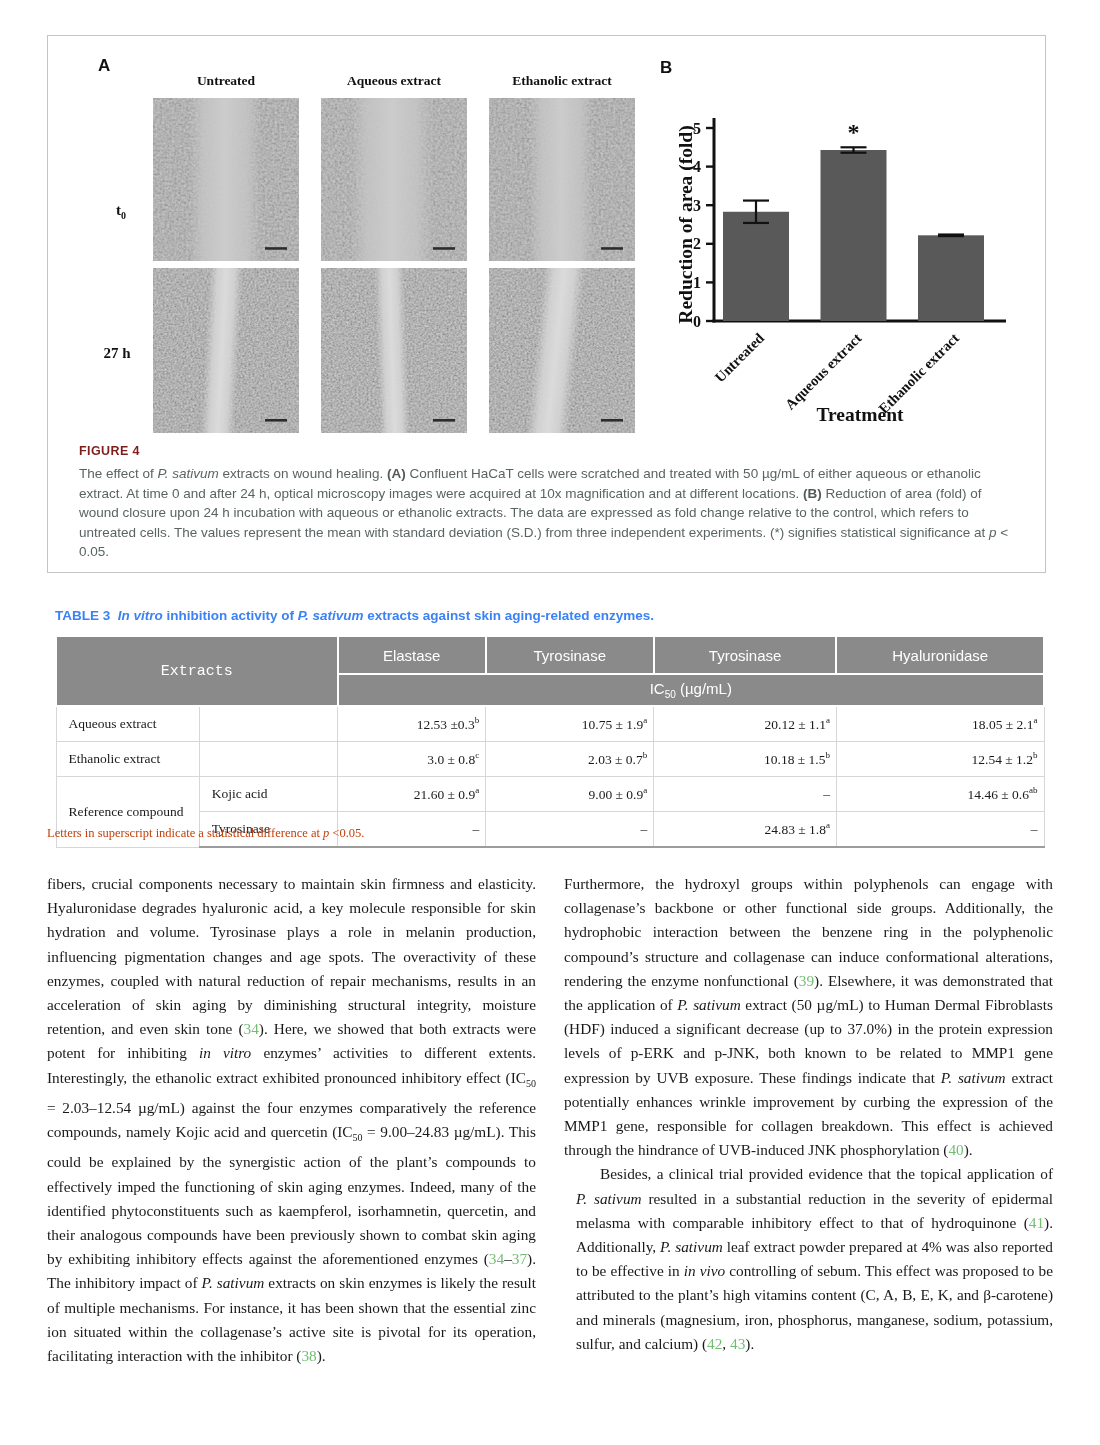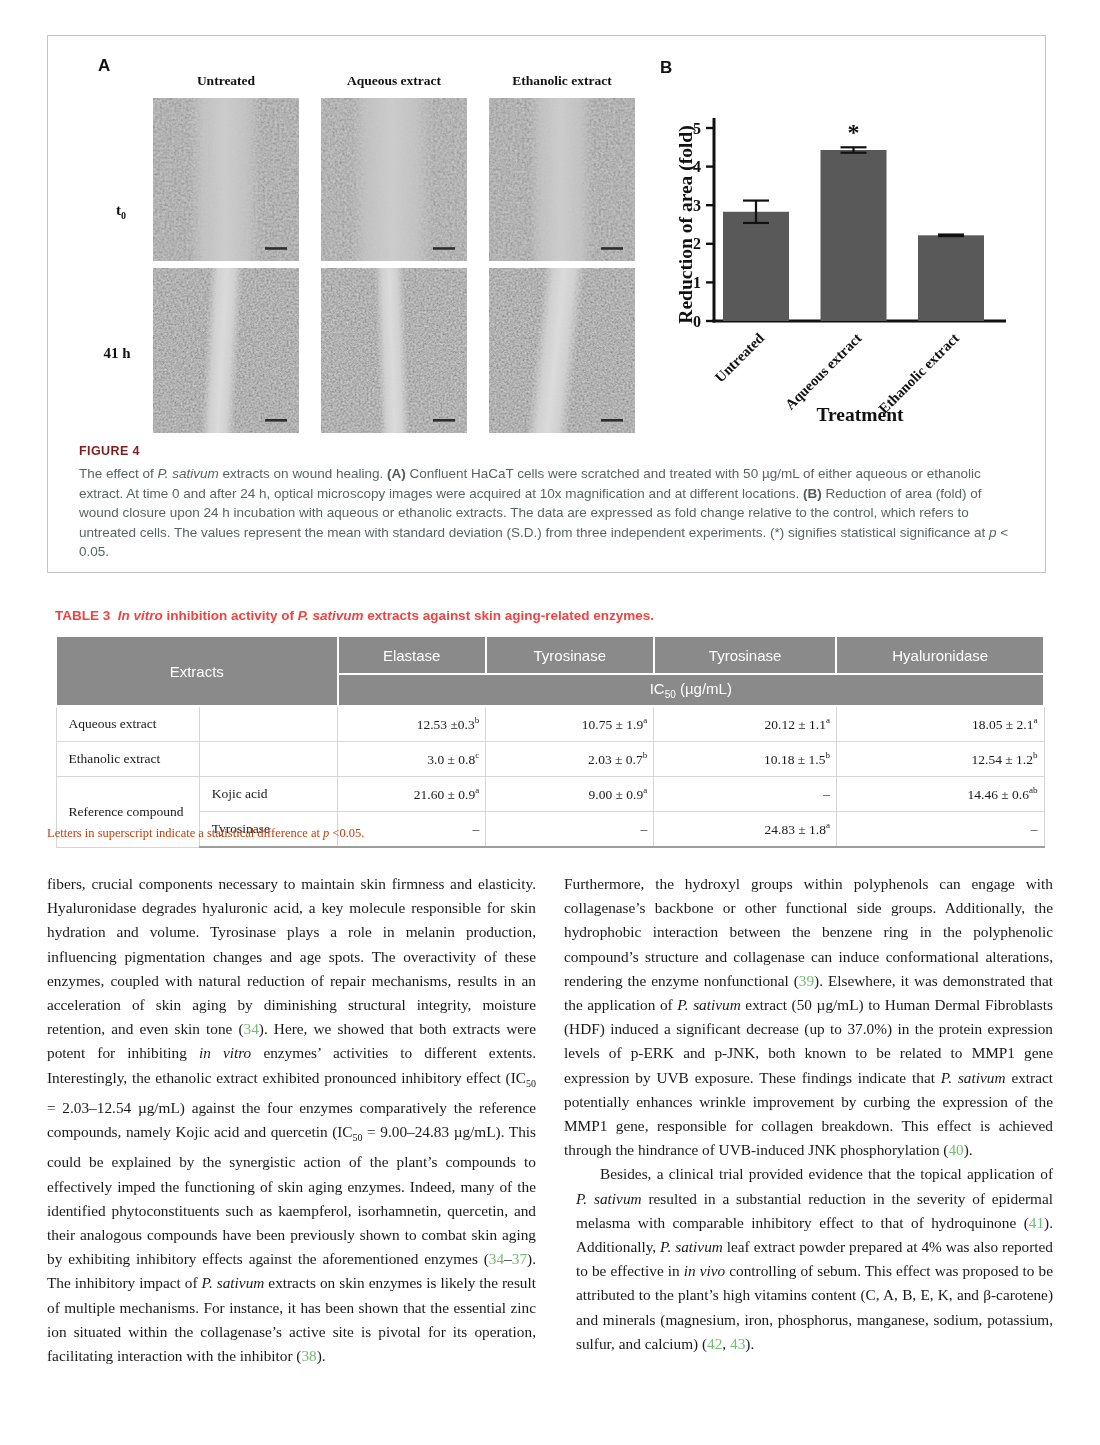--- a/index.html
+++ b/index.html
@@ -22,26 +22,26 @@
   .tick-num{font:bold 16px "Liberation Serif",serif;fill:#111;}
   .cat-label{font:bold 14.5px "Liberation Serif",serif;fill:#111;}
   .axis-title{font:bold 19.5px "Liberation Serif",serif;fill:#111;}
   .sig-star{font:bold 24px "Liberation Serif",serif;fill:#111;}
   figcaption{position:absolute;left:31px;top:408px;width:945px;}
   .fig-label{font:bold 12.5px "Liberation Sans",sans-serif;color:#7f1d1d;letter-spacing:.4px;margin-bottom:6px;}
   .fig-text{font:13.5px/19.6px "Liberation Sans",sans-serif;color:#5a6363;}
   .fig-text b{color:#525a5a;}
 
   
-  .table-title{position:absolute;left:55px;top:608px;width:990px;font:bold 13.5px "Liberation Sans",sans-serif;color:#ef4444;}
+  .table-title{position:absolute;left:55px;top:608px;width:990px;font:bold 13.5px "Liberation Sans",sans-serif;color:#3b82f6;}
   .paper-table{position:absolute;left:55px;top:635px;width:990px;border-collapse:collapse;}
   .paper-table thead th{background:#8a8a8a;color:#fff;font:15px "Liberation Sans",sans-serif;font-weight:normal;border:2px solid #fff;padding:0 4px;}
   .paper-table tr.h1 th{height:36px;}
   .paper-table tr.h2 th{height:30px;}
-  .paper-table th.extracts{vertical-align:middle;}
+  .paper-table th.extracts{vertical-align:middle;font-family:Liberation Mono, monospace;}
   .paper-table thead sub{font-size:10px;}
   .paper-table tbody td{font:13.5px "Liberation Serif",serif;color:#1a1a1a;border:1px solid #d6d6d6;text-align:right;height:30px;padding:2px 6px;}
   .paper-table tbody td.c-left{text-align:left;padding-left:12px;}
   .paper-table tbody tr:first-child td{border-top:2px solid #757575;}
   .paper-table tbody tr:last-child td{border-bottom:2px solid #9c9c9c;}
   .paper-table sup{font-size:9px;}
   .footnote{position:absolute;left:47px;top:826px;font:12.5px "Liberation Serif",serif;color:#c2410c;}
 
   
   .columns{position:absolute;left:47px;top:872px;width:1006px;display:flex;gap:28px;}
@@ -119,21 +119,21 @@
 
   <figure class="figure-box">
     <span class="panel-label label-a">A</span>
     <span class="panel-label label-b">B</span>
 
     <span class="col-header ch0">Untreated</span>
     <span class="col-header ch1">Aqueous extract</span>
     <span class="col-header ch2">Ethanolic extract</span>
 
     <span class="row-label rl0">t<sub>0</sub></span>
-    <span class="row-label rl1">41 h</span>
+    <span class="row-label rl1">27 h</span>
 
     <div id="micro-grid">
         <div class="tile" style="left: 105px; top: 62px; height: 163px;">
           <svg width="100%" height="100%" viewBox="0 0 146 165" preserveAspectRatio="none">
             <rect width="146" height="165" fill="#a9a9a9"></rect>
             <rect width="146" height="165" filter="url(#gr0)" opacity="0.5"></rect>
             <g transform="rotate(0 73 82)">
               <rect x="36" y="-24" width="72" height="214" fill="url(#bandGrad)"></rect>
             </g>
             <rect x="112" y="151" width="22" height="2.6" fill="#2c2c2c"></rect>

